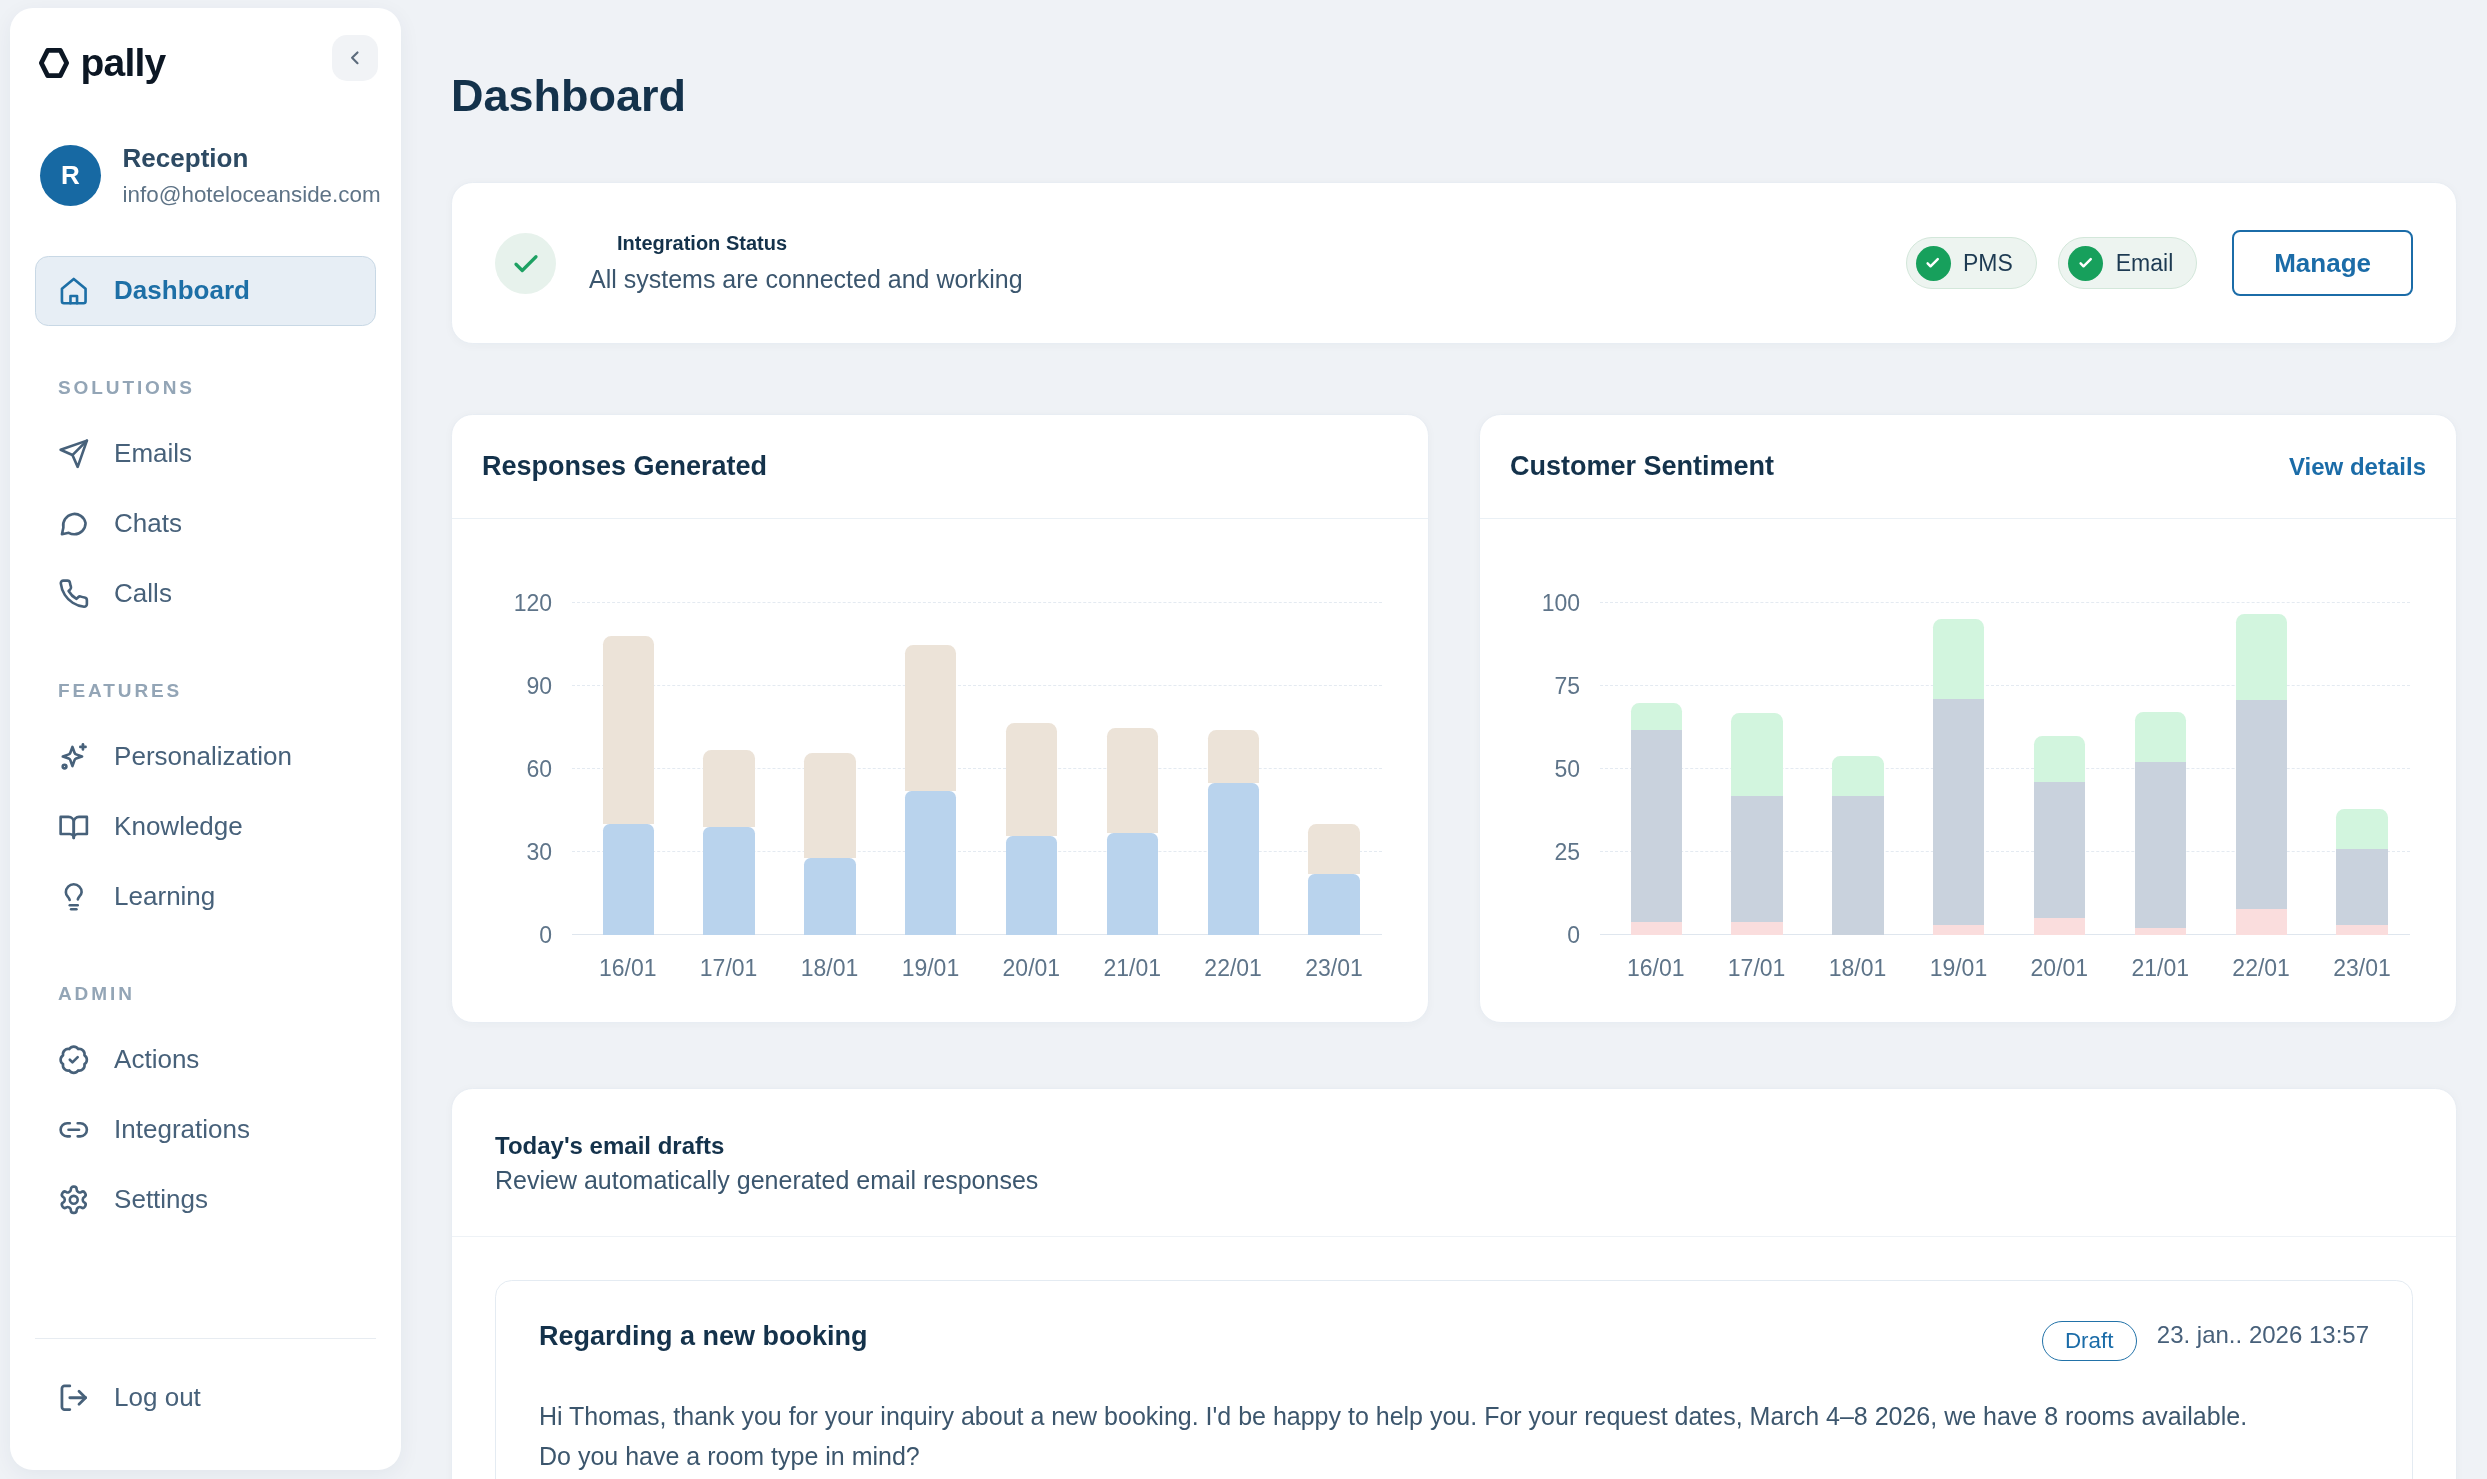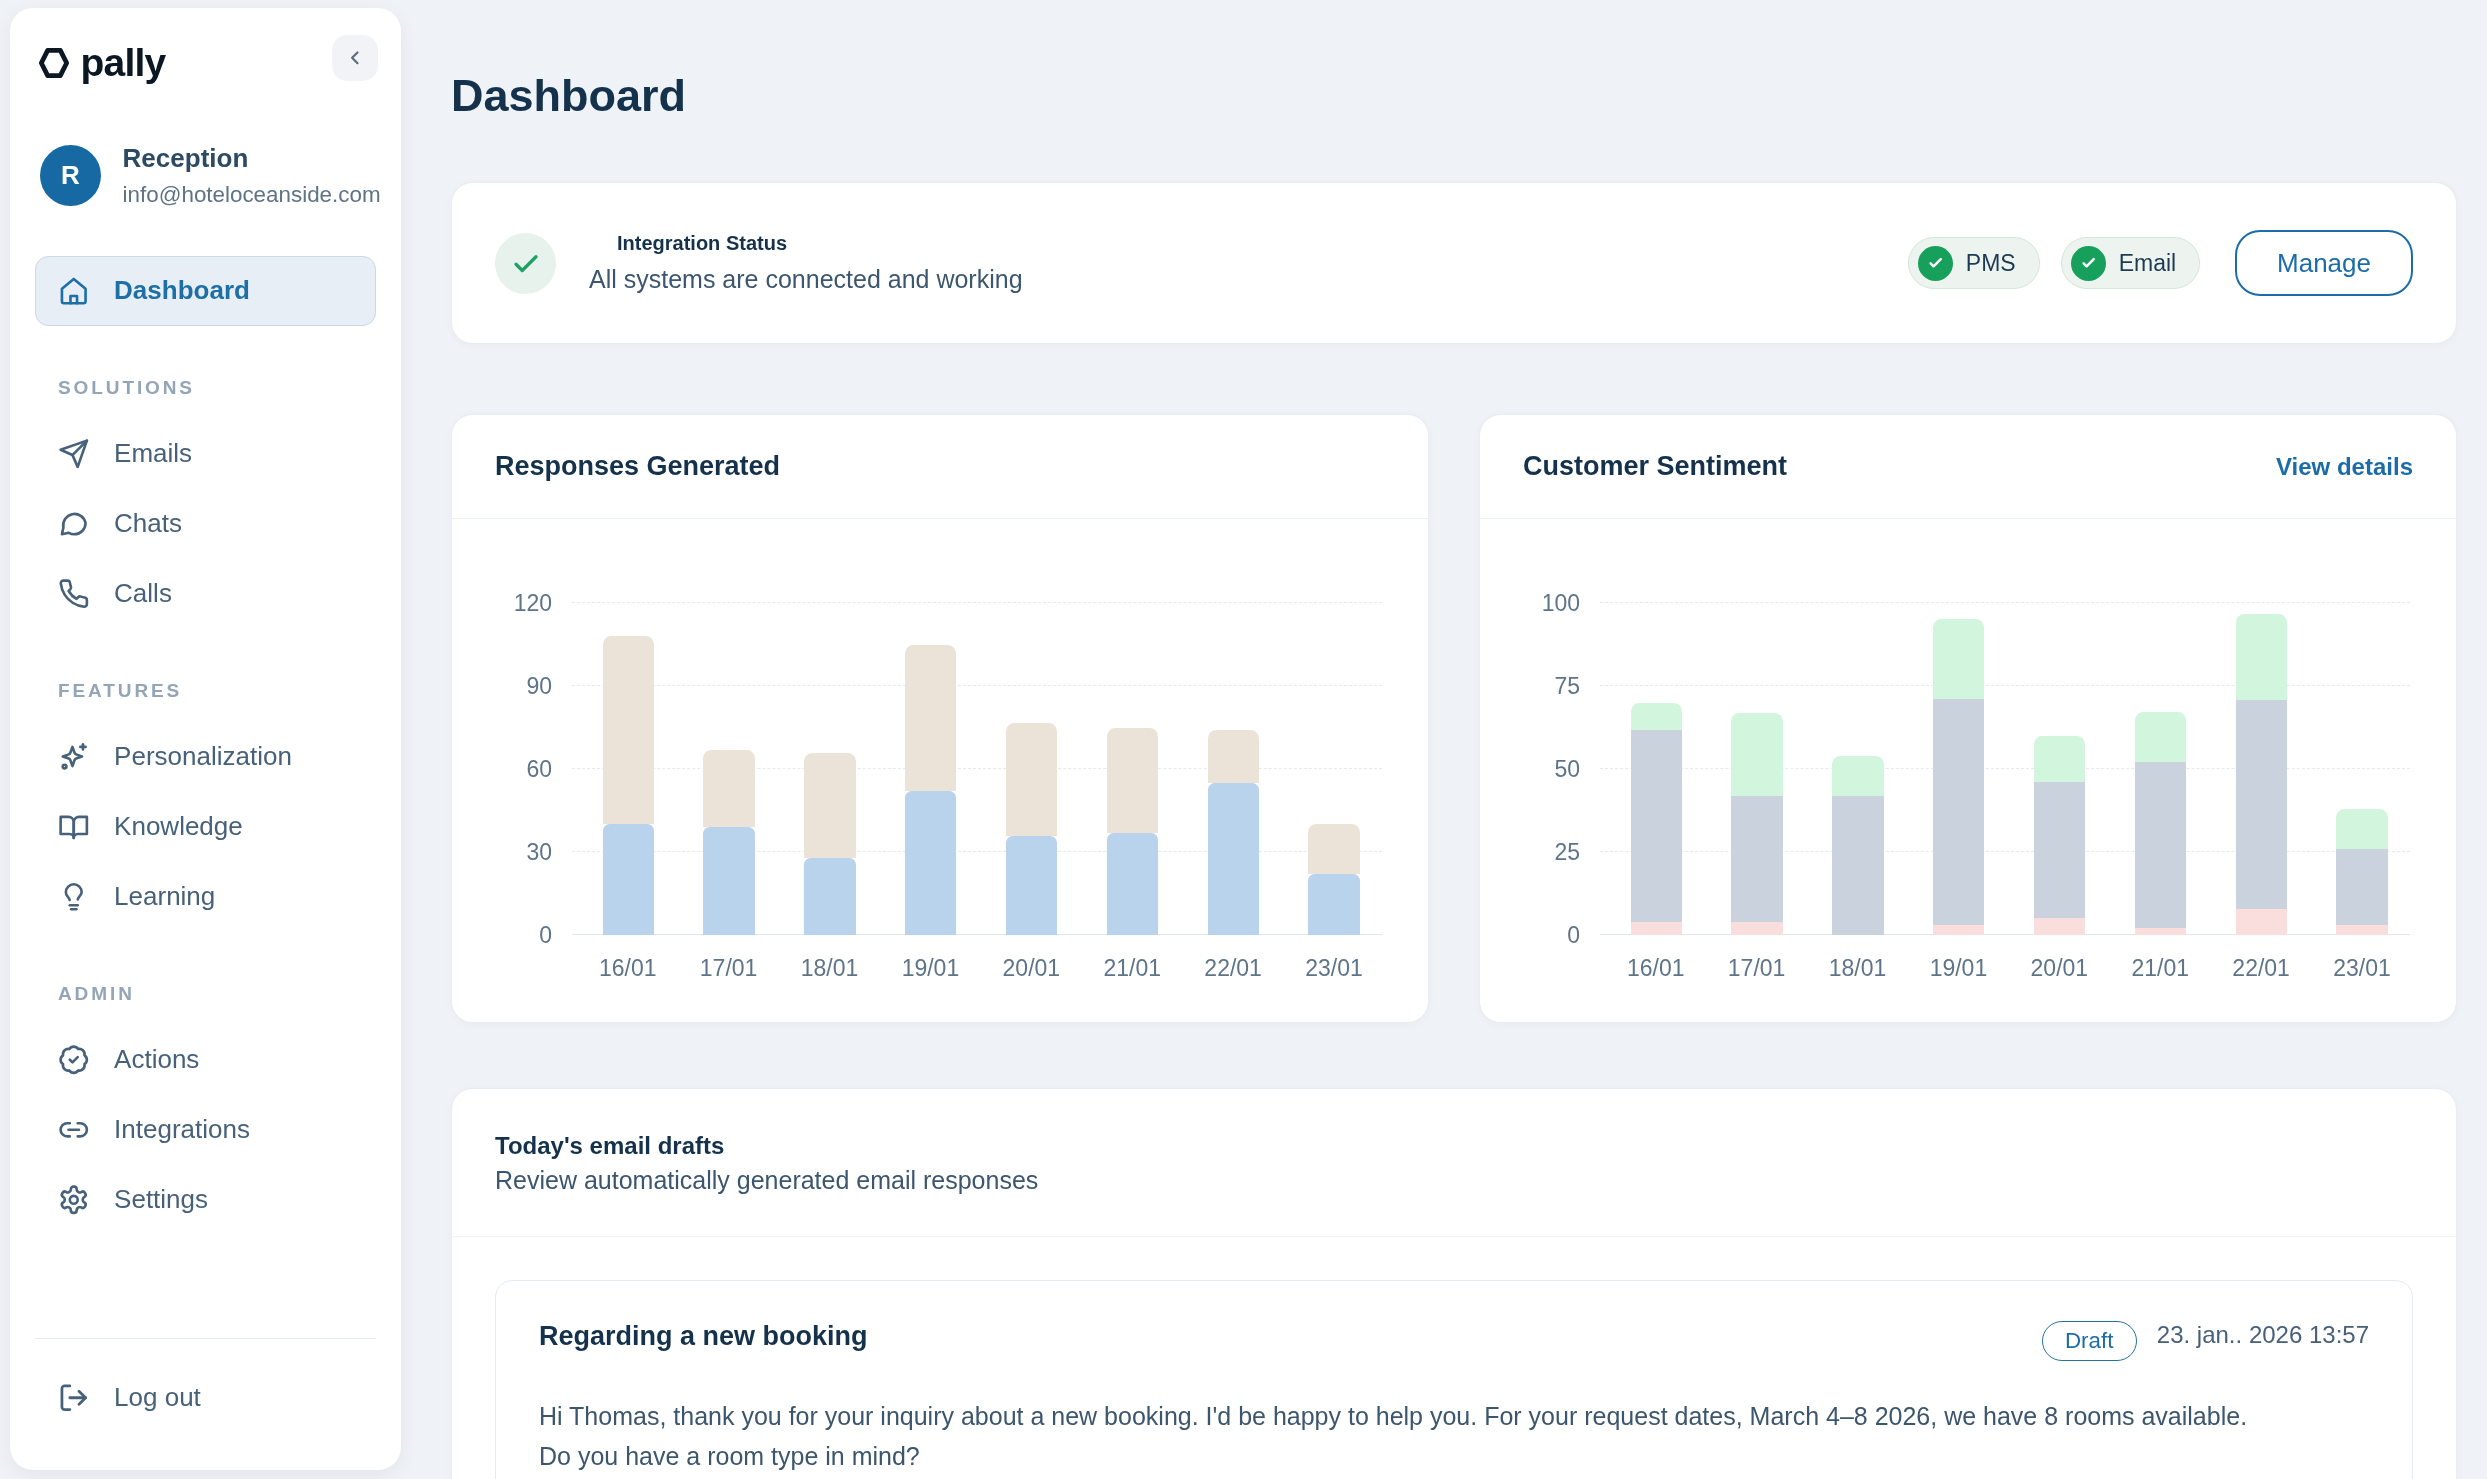--- a/index.html
+++ b/index.html
@@ -47,27 +47,27 @@
   .status-text { margin-left:33px; }
   .status-title { font-size:20px; font-weight:700; color:#14324b;margin-left:28px; }
   .status-sub { font-size:25px; color:#3b566e; margin-top:10.8px; }
   .status-right { margin-left:auto; display:flex; align-items:center; gap:21.6px; }
   .pill { display:flex; align-items:center; gap:12.4px; background:#edf4f0; border:1.7px solid #d3e7da;
           border-radius:828px; padding:7.5px 23px 7.5px 9px; font-size:23px; color:#1d3a52; }
   .pill-check { width:35px; height:35px; border-radius:50%; background:#17a05c;
                 display:grid; place-items:center; }
   .pill-check svg { width:17.4px; height:17.4px; }
   .manage-btn { margin-left:13.3px; border:2.5px solid #1b6ca8; color:#1b6ca8; background:#fff;
-                border-radius:25px; padding:15.8px 40px; font-size:26px; font-weight:400; cursor:pointer; }
+                border-radius:8px; padding:15.8px 40px; font-size:26px; font-weight:700; cursor:pointer; }
 
   .charts-row { display:flex; gap:50px; margin-bottom:65px; }
   .chart-card { flex:1; background:#fff; border:0.8px solid #e8edf3; border-radius:21.6px;
                 box-shadow:0 1.7px 10px rgba(23,50,77,0.03); overflow:hidden; }
   .chart-header { display:flex; align-items:center; justify-content:space-between;
-                  padding:36px 43px; border-bottom:1.7px solid #eaf0f5; }
+                  padding:36px 30px; border-bottom:1.7px solid #eaf0f5; }
   .chart-title { font-size:27px; font-weight:700; color:#14324b; }
   .chart-link { font-size:24px; color:#1b6ca8; font-weight:600; cursor:pointer; }
   .chart-body { padding:43px 46px 40px 37px; }
   .plot { position:relative; height:373px; margin-left:83px; }
   .gridline { position:absolute; left:0; right:0; border-top:1.7px dashed #e4eaf1; }
   .gridline.zero { border-top:1.7px solid #dfe6ee; }
   .ytick { position:absolute; left:-90px; width:70px; text-align:right; font-size:23px;
            color:#5e7489; transform:translateY(50%); }
   .bars { position:absolute; left:21.6px; right:13.3px; top:0; bottom:0;
           display:flex; align-items:flex-end; gap:31.5px; }

